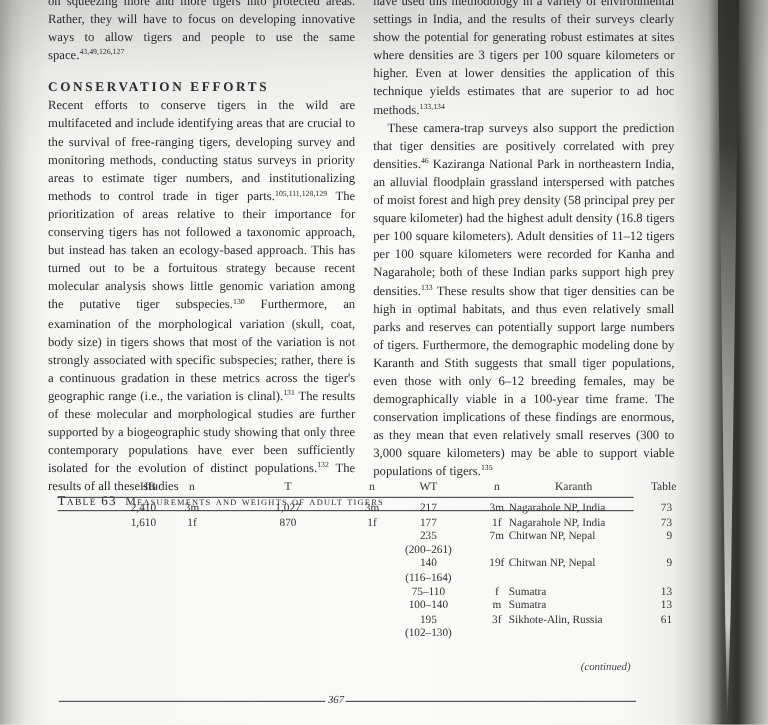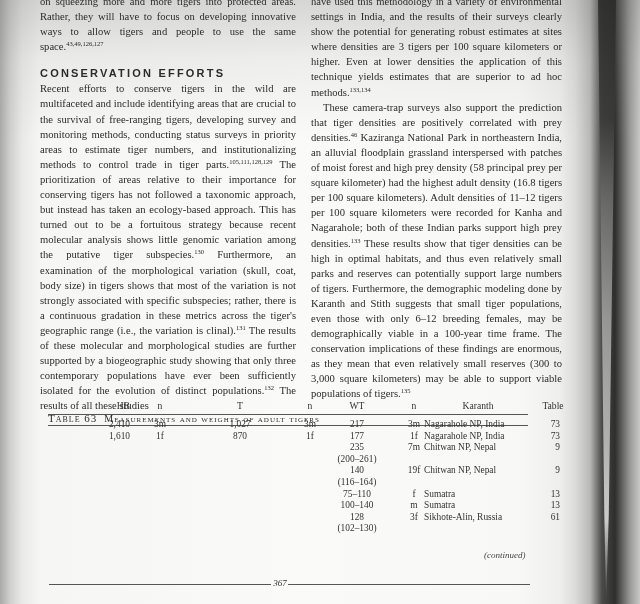--- a/index.html
+++ b/index.html
@@ -22,21 +22,21 @@
     position: absolute; font-size: 10.6px; line-height: 15.1px;
     text-align: justify; text-justify: inter-word;
     font-family: "Liberation Serif", "DejaVu Serif", serif;
   }
   .col p { margin: 0; }
   .col-left { left: 40px; top: -6px; width: 256px; }
   .col-right { left: 311px; top: -6px; width: 251px; }
   .indent { text-indent: 12px; }
   sup { font-size: 6.5px; line-height: 0; vertical-align: 4px; }
   .section-heading {
-    font-family: Liberation Sans, sans-serif; font-size: 11px; font-weight: bold;
+    font-family: Liberation Serif, serif; font-size: 11px; font-weight: bold;
     letter-spacing: 2.2px; margin: 11px 0 0 0 !important; line-height: 16px; text-align: left;
   }
   .table-caption {
     position: absolute; left: 48px; top: 383px; width: 480px;
     font-family: "Liberation Serif", serif; font-size: 10px;
     font-variant: small-caps; letter-spacing: 1px; color: #2e2e2e;
     border-bottom: 1px solid #555; padding-bottom: 1px; white-space: nowrap; margin-top: 29px;
   }
   .table-caption .cap-num { font-size: 11px; }
   .tbl-header, .tbl-row { position: absolute; font-family: "Liberation Serif", serif; font-size: 9.6px; color: #333; }
@@ -184,21 +184,21 @@
       <span class="cell c-wt">100–140</span>
       <span class="cell c-n3">m</span>
       <span class="cell c-loc">Sumatra</span>
       <span class="cell c-src">13</span>
     </div>
     <div class="tbl-row">
       <span class="cell c-hb"></span>
       <span class="cell c-n1"></span>
       <span class="cell c-t"></span>
       <span class="cell c-n2"></span>
-      <span class="cell c-wt">128</span>
+      <span class="cell c-wt">195</span>
       <span class="cell c-n3">3f</span>
       <span class="cell c-loc">Sikhote-Alin, Russia</span>
       <span class="cell c-src">61</span>
     </div>
     <div class="tbl-row">
       <span class="cell c-hb"></span>
       <span class="cell c-n1"></span>
       <span class="cell c-t"></span>
       <span class="cell c-n2"></span>
       <span class="cell c-wt">(102–130)</span>

